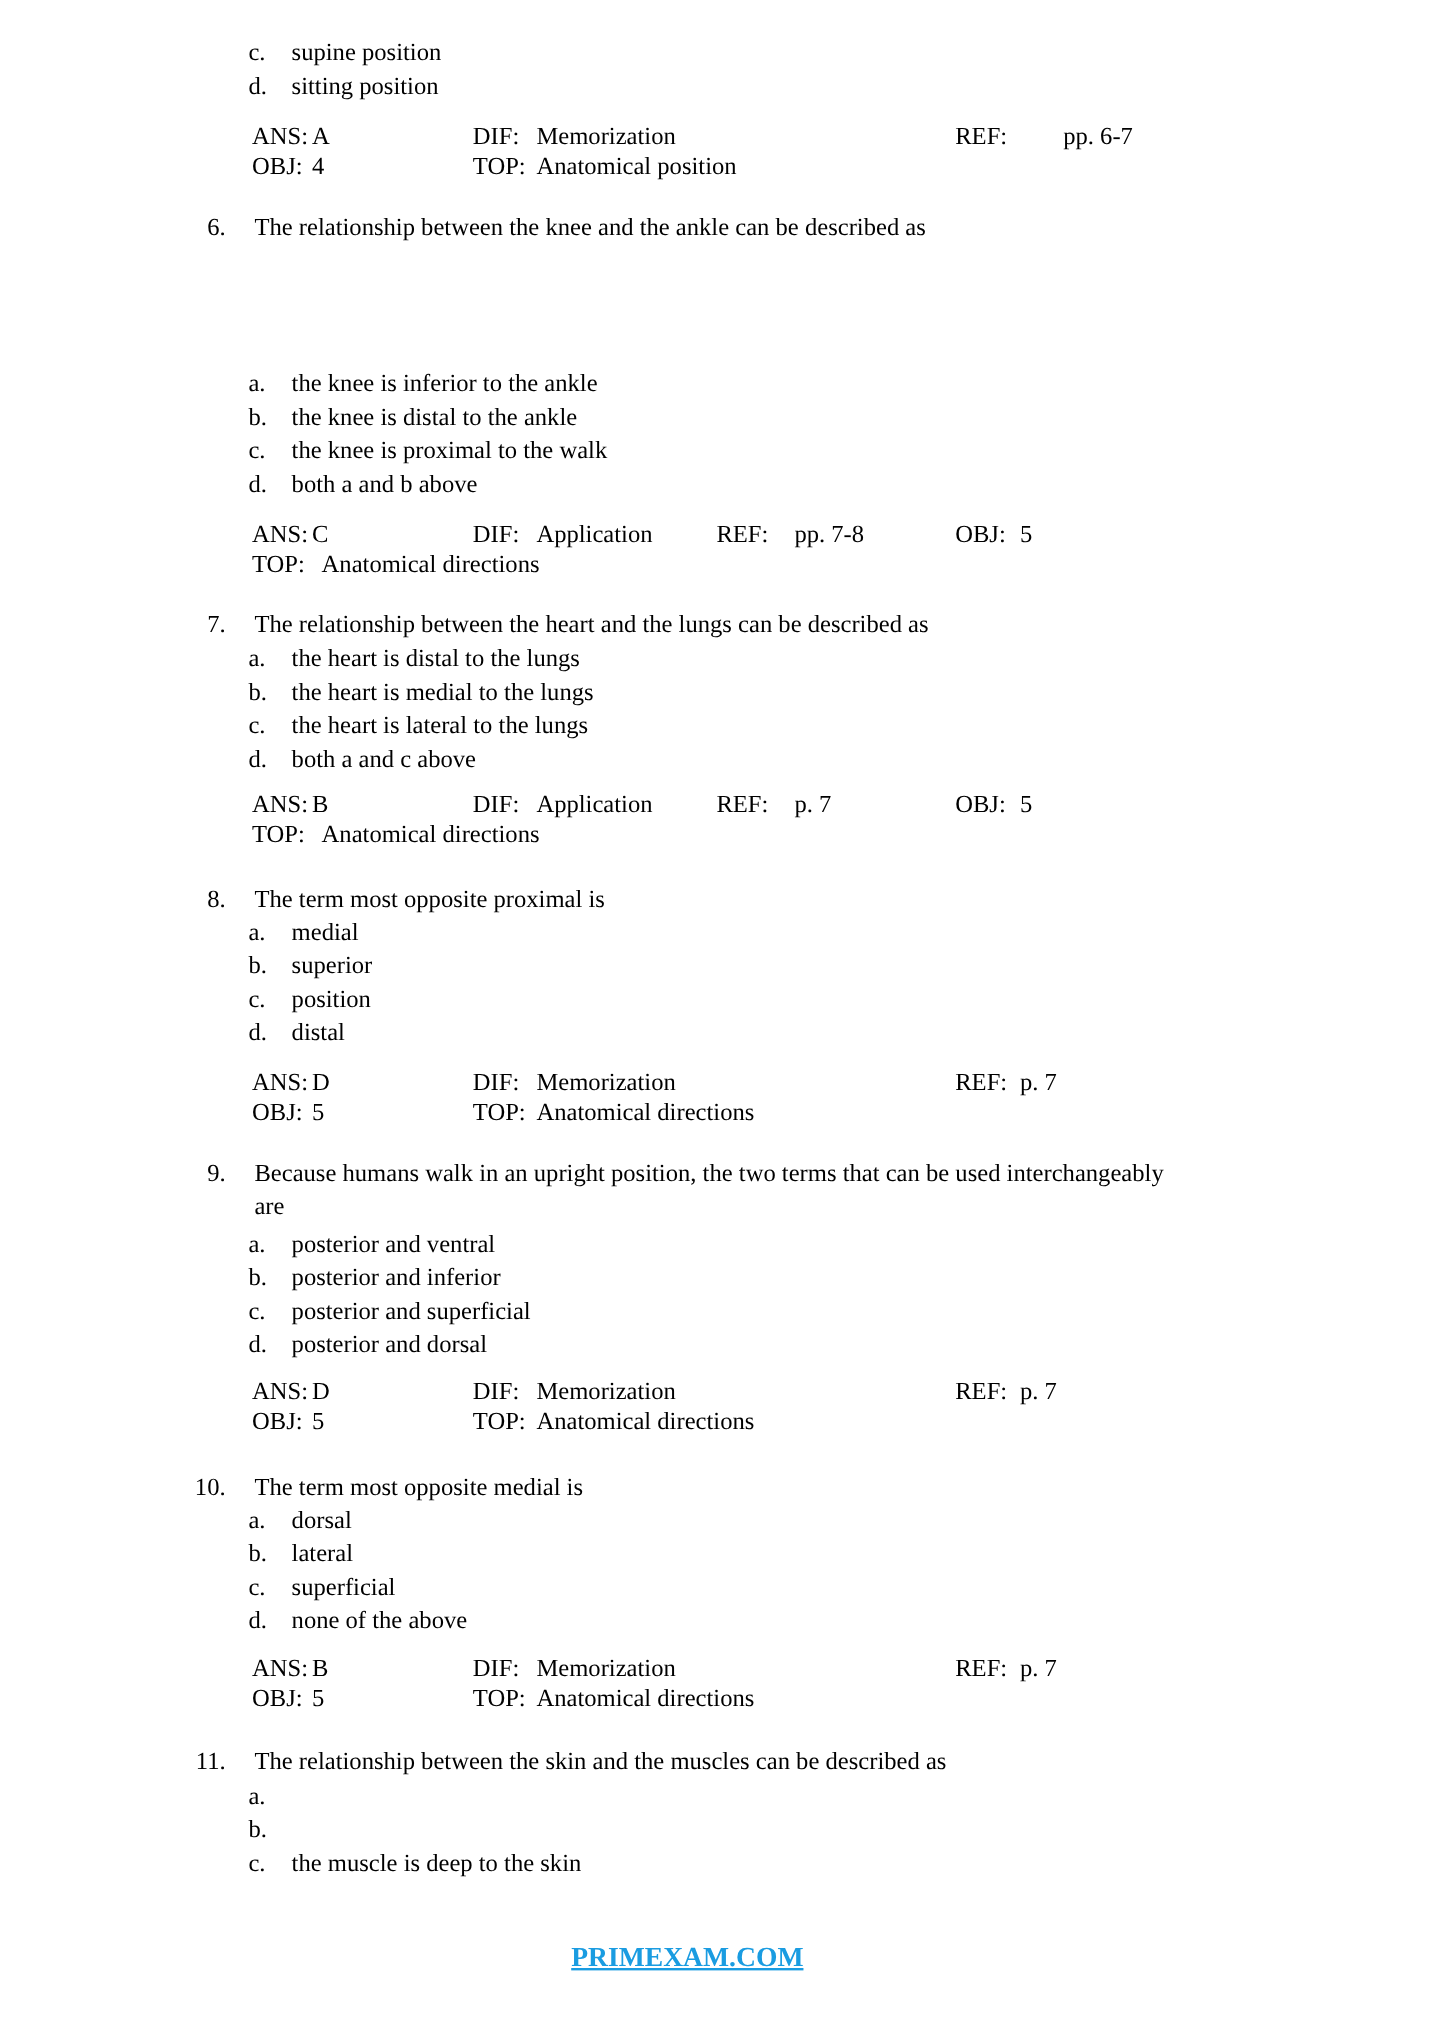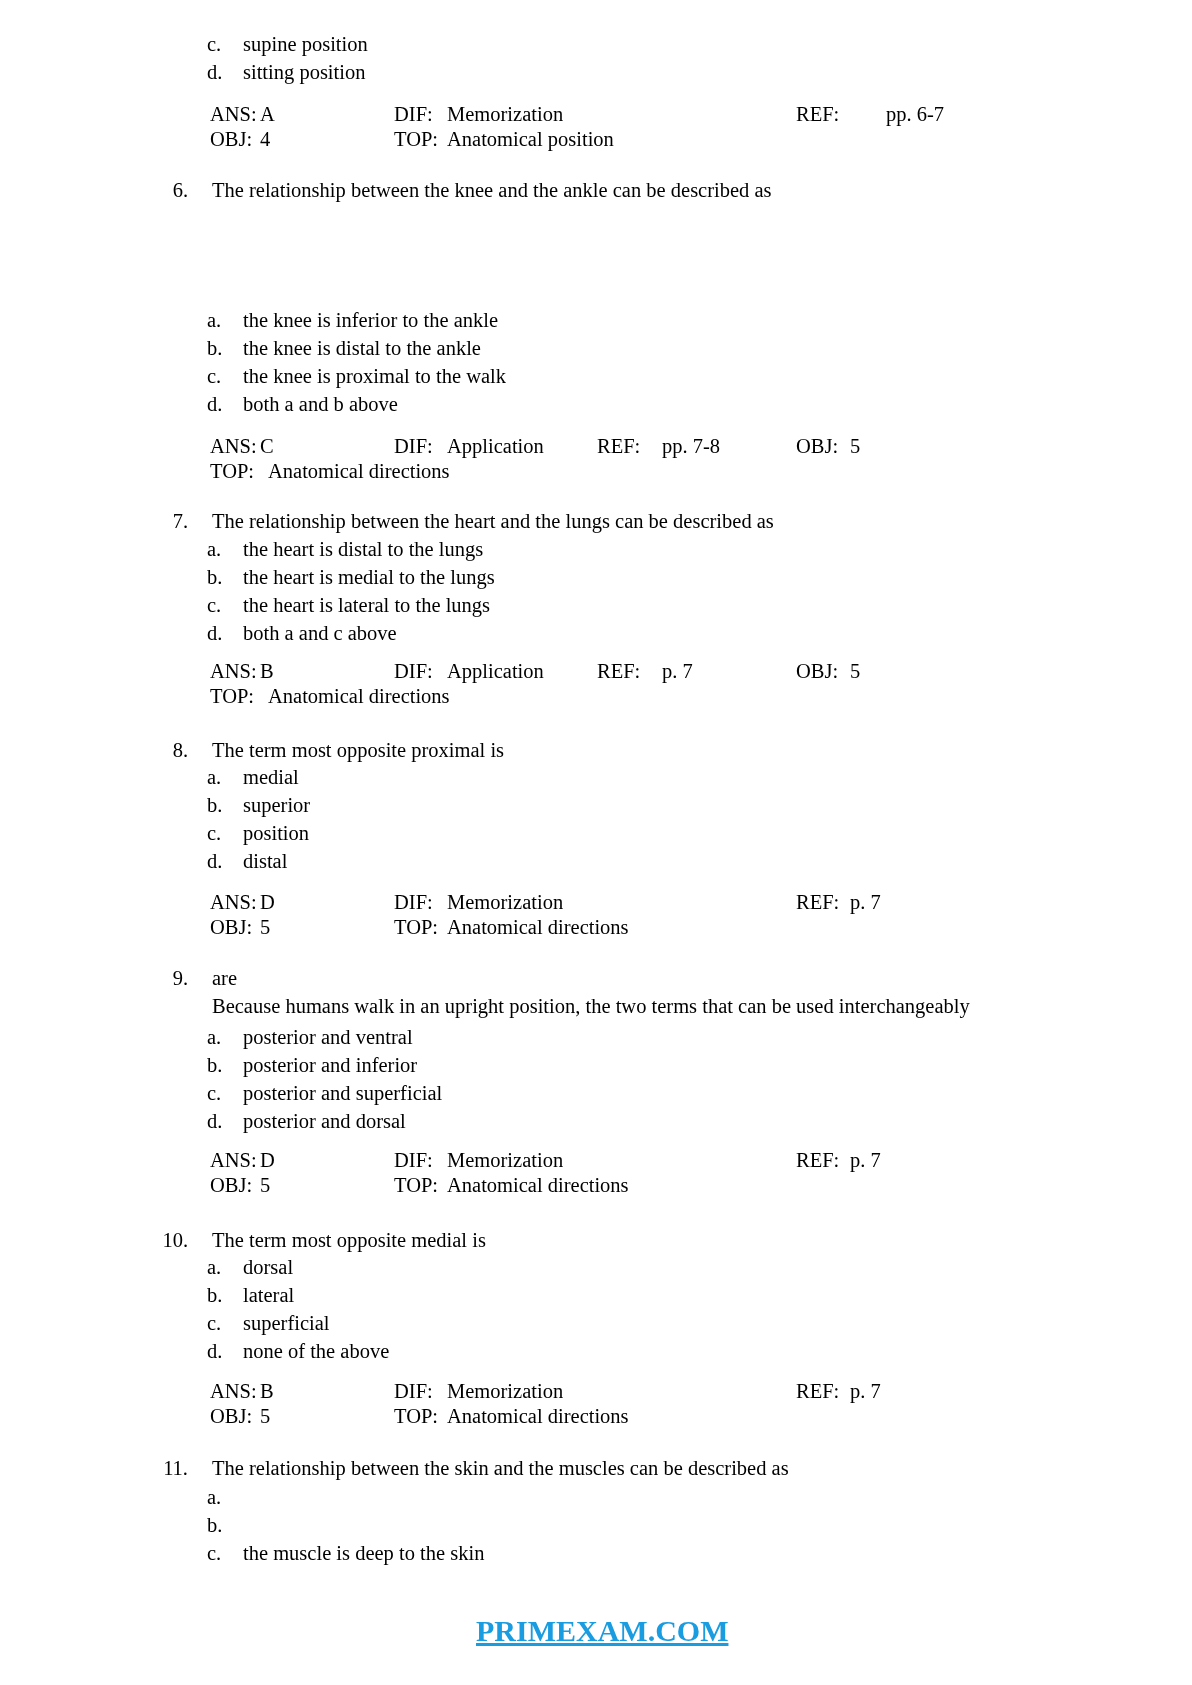--- a/index.html
+++ b/index.html
@@ -23,21 +23,21 @@
     text-align:right; line-height:28px; white-space:nowrap;
   }
   .q-text { position:absolute; left:212px; right:30px; }
   .q-line { line-height:28px; white-space:nowrap; }
   .answer-block { position:absolute; left:210px; width:982px; height:52px; }
   .ans-row { position:absolute; left:0; width:100%; height:25px; line-height:25px;text-align:center; }
   .ans-label, .ans-value { position:absolute; top:0; white-space:nowrap; }
   #footer-link {
     position:absolute; left:476px; top:1617px;
     font-family:"Liberation Serif", serif;
-    font-size:30px; font-weight:bold;
+    font-size:23px; font-weight:bold;
     text-decoration:underline; line-height:28px;
     cursor:pointer; white-space:nowrap;
   }
 </style>
 </head>
 <body>
 
 <div id="page">
   <a id="footer-link" href="#" style="color: rgb(26, 156, 225);">PRIMEXAM.COM</a>
 <div class="options" style="top: 30px;">
@@ -182,22 +182,22 @@
       <div class="ans-row" style="top: 25px;">
         <span class="ans-label" style="left: 0px;">OBJ:</span>
         <span class="ans-value" style="left: 50px;">5</span>
         <span class="ans-label" style="left: 184px;">TOP:</span>
         <span class="ans-value" style="left: 237px;">Anatomical directions</span>
       </div>
     </div>
     <div class="q-head" style="top: 964px;">
       <span class="q-num">9.</span>
       <div class="q-text">
+        <div class="q-line">Because humans walk in an upright position, the two terms that can be used interchangeably</div>
         <div class="q-line">are</div>
-        <div class="q-line">Because humans walk in an upright position, the two terms that can be used interchangeably</div>
       </div>
     </div>
     <div class="options" style="top: 1023px;">
       <div class="opt-line">
         <span class="opt-letter">a.</span>
         <span class="opt-text">posterior and ventral</span>
       </div>
       <div class="opt-line">
         <span class="opt-letter">b.</span>
         <span class="opt-text">posterior and inferior</span>

